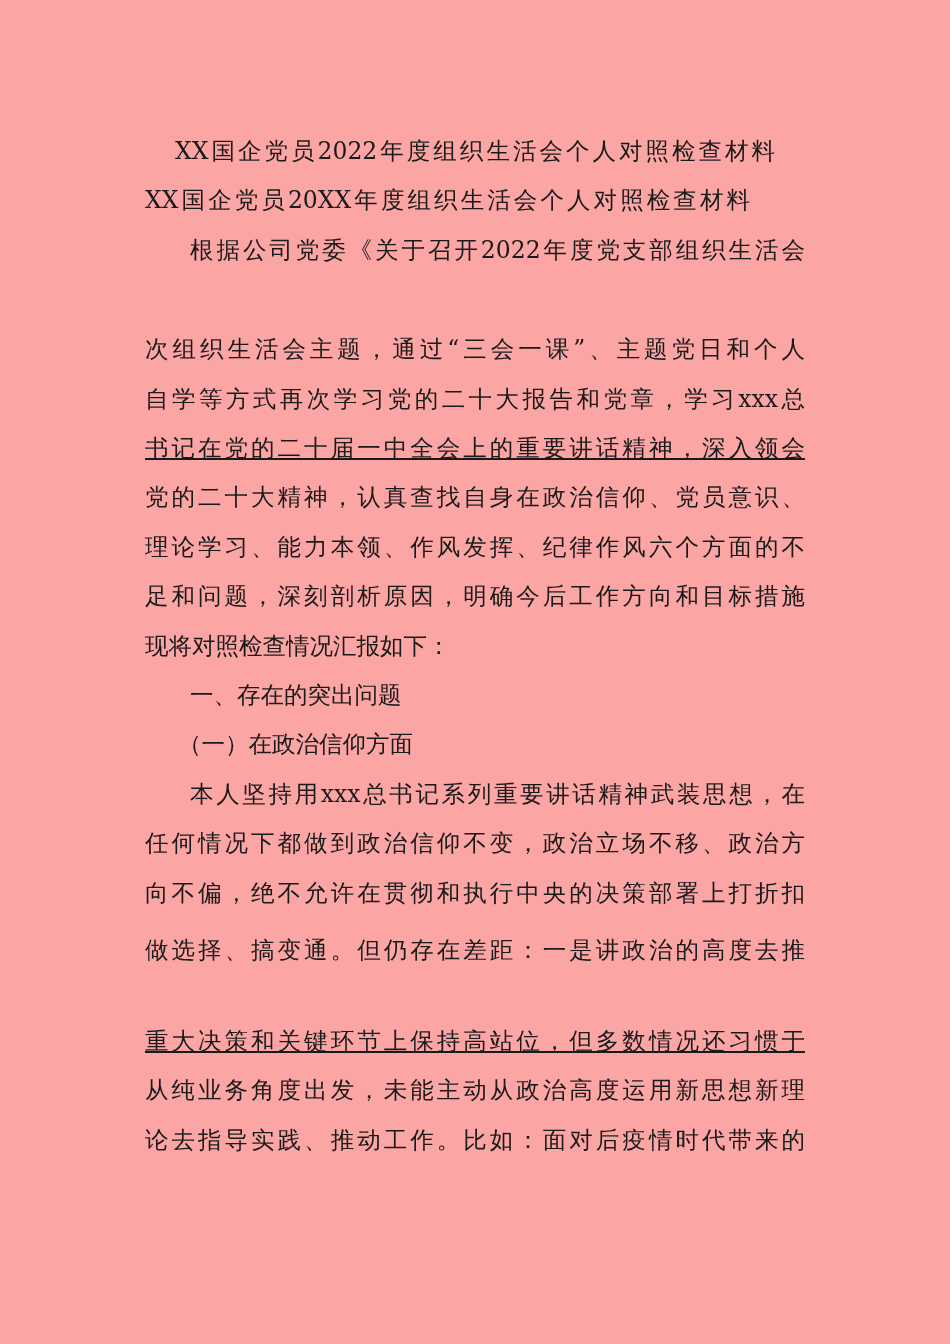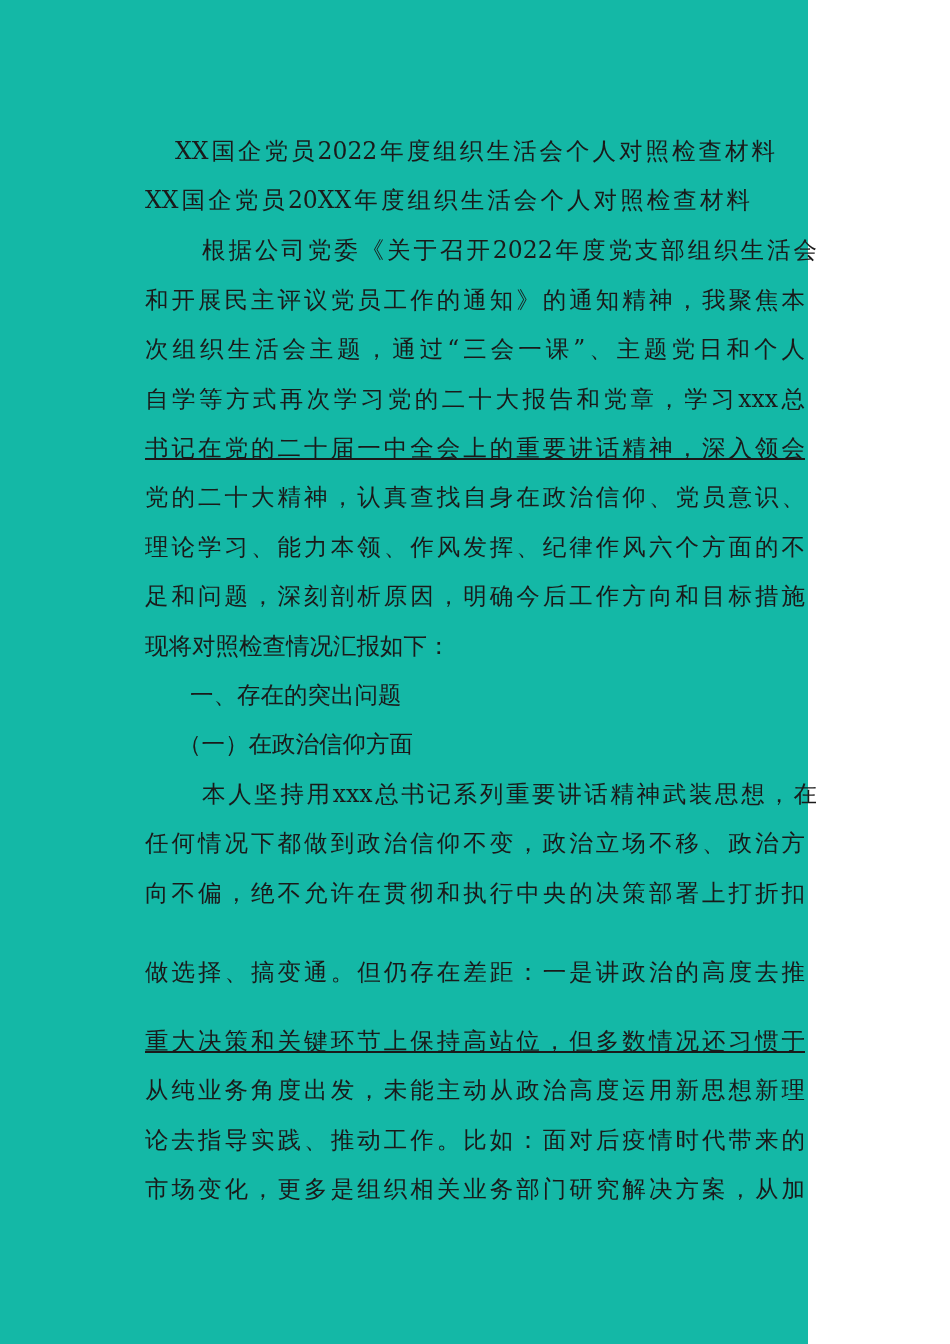--- a/index.html
+++ b/index.html
@@ -11,23 +11,23 @@
       width: 950px;
       height: 1344px;
       position: relative;
       overflow: hidden;
       font-family: "DejaVu Serif", "Liberation Serif", serif;
       color: #1a1a1a;
     }
     .page {
       position: absolute;
       left: 0; top: 0;
-      width: 808px;
+      width: 950px;
       height: 1344px;
-      background: #14b8a6;
+      background: #fca5a5;
     }
     .line {
       position: absolute;
       left: 145px;
       width: 660px;
       height: 40px;
       font-size: 23.5px;
       line-height: 40px;
       white-space: nowrap;
       text-align: justify;
@@ -41,54 +41,51 @@
       left: 175px;
       width: 600px;
     }
     .line.title2 {
       left: 145px;
       width: 605px;
     }
     .line.indent {
       left: 190px;
       width: 615px;
-      margin-left: 12px;
     }
     .line.heading1 {
       left: 190px;
       text-align-last: left;
     }
     .line.heading2 {
       left: 178px;
       text-align-last: left;
     }
   </style>
 </head>
 <body>
 
 <div class="page">
 
   <div class="line title1" style="top:131px;">XX国企党员2022年度组织生活会个人对照检查材料</div>
   <div class="line title2" style="top:180px;">XX国企党员20XX年度组织生活会个人对照检查材料</div>
 
   <div class="line indent" style="top:230px;">根据公司党委《关于召开2022年度党支部组织生活会</div>
-  <div class="line" style="top:280px;">和开展民主评议党员工作的通知》的通知精神，我聚焦本</div>
   <div class="line" style="top:329px;">次组织生活会主题，通过“三会一课”、主题党日和个人</div>
   <div class="line" style="top:379px;">自学等方式再次学习党的二十大报告和党章，学习xxx总</div>
   <div class="line" style="top:428px;text-decoration:underline;">书记在党的二十届一中全会上的重要讲话精神，深入领会</div>
   <div class="line" style="top:527px;">理论学习、能力本领、作风发挥、纪律作风六个方面的不</div>
   <div class="line" style="top:477px;">党的二十大精神，认真查找自身在政治信仰、党员意识、</div>
   <div class="line" style="top:576px;">足和问题，深刻剖析原因，明确今后工作方向和目标措施</div>
   <div class="line last" style="top:626px;">现将对照检查情况汇报如下：</div>
 
   <div class="line heading1" style="top:675px;">一、存在的突出问题</div>
   <div class="line heading2" style="top:724px;">（一）在政治信仰方面</div>
 
   <div class="line indent" style="top:774px;">本人坚持用xxx总书记系列重要讲话精神武装思想，在</div>
   <div class="line" style="top:823px;">任何情况下都做到政治信仰不变，政治立场不移、政治方</div>
   <div class="line" style="top:873px;">向不偏，绝不允许在贯彻和执行中央的决策部署上打折扣</div>
-  <div class="line" style="top:952px;">做选择、搞变通。但仍存在差距：一是讲政治的高度去推</div>
+  <div class="line" style="top:932px;font-family:Liberation Mono, monospace;">做选择、搞变通。但仍存在差距：一是讲政治的高度去推</div>
   <div class="line" style="top:1021px;text-decoration:underline;">重大决策和关键环节上保持高站位，但多数情况还习惯于</div>
   <div class="line" style="top:1070px;">从纯业务角度出发，未能主动从政治高度运用新思想新理</div>
   <div class="line" style="top:1120px;">论去指导实践、推动工作。比如：面对后疫情时代带来的</div>
-  <div class="line" style="top:1169px;">市场变化，更多是组织相关业务部门研究解决方案，从加</div>
 
 </div>
 
 </body></html>

